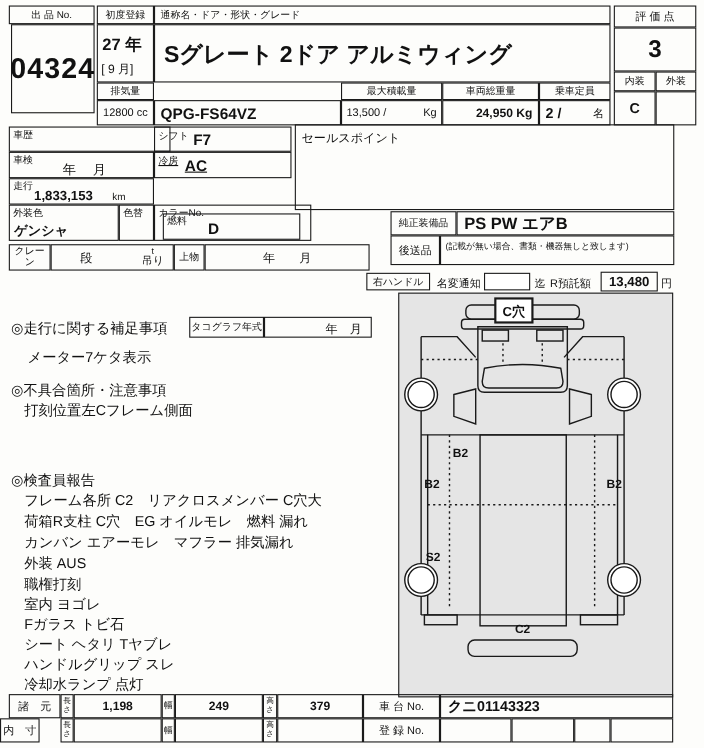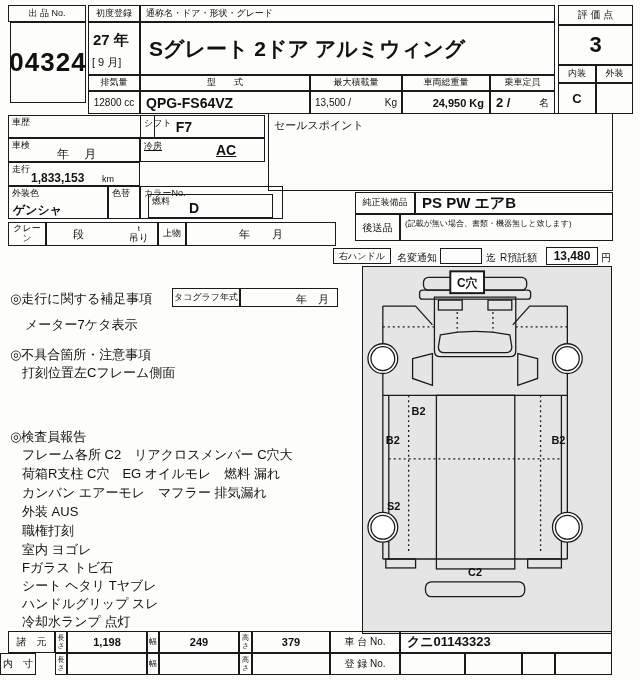--- a/index.html
+++ b/index.html
@@ -26,21 +26,20 @@
   <div class="abs b cc lbl" style="left:88px;top:5px;width:52px;height:17px;">初度登録</div>
   <div class="abs b" style="left:88px;top:22px;width:52px;height:53px;">
     <div class="abs val" style="left:4px;top:8px;font-size:15px;">27 年</div>
     <div class="abs" style="left:3px;top:32px;font-size:11px;">[ 9 月]</div>
   </div>
 
   <div class="abs b cl lbl" style="left:140px;top:5px;width:415px;height:17px;padding-left:5px;">通称名・ドア・形状・グレード</div>
   <div class="abs b cl val" style="left:140px;top:22px;width:415px;height:53px;padding-left:8px;font-size:21px;">Sグレート 2ドア アルミウィング</div>
 
   <div class="abs b cc lbl" style="left:88px;top:75px;width:52px;height:16px;">排気量</div>
-  <div class="abs b cc lbl" style="left:140px;top:75px;width:170px;height:16px;">型　　式</div>
   <div class="abs b cc lbl" style="left:310px;top:75px;width:92px;height:16px;">最大積載量</div>
   <div class="abs b cc lbl" style="left:402px;top:75px;width:88px;height:16px;">車両総重量</div>
   <div class="abs b cc lbl" style="left:490px;top:75px;width:65px;height:16px;">乗車定員</div>
 
   <div class="abs b cc" style="left:88px;top:91px;width:52px;height:23px;font-size:10px;">12800 cc</div>
   <div class="abs b cl val" style="left:140px;top:91px;width:170px;height:23px;padding-left:5px;font-size:14px;">QPG-FS64VZ</div>
   <div class="abs b cl" style="left:310px;top:91px;width:92px;height:23px;padding:0 4px;">
     <span style="font-size:10px;">13,500 /</span>
     <span style="margin-left:auto;font-size:10px;">Kg</span>
   </div>
@@ -64,21 +63,21 @@
     <span class="lbl" style="margin:2px 4px 8px 3px;">シフト</span>
     <span class="val" style="font-size:14px;">F7</span>
   </div>
 
   <div class="abs b" style="left:8px;top:138px;width:132px;height:24px;">
     <span class="abs lbl" style="left:3px;top:2px;">車検</span>
     <span class="abs" style="left:48px;top:7px;font-size:12px;white-space:pre;">年　 月</span>
   </div>
   <div class="abs b cl" style="left:140px;top:138px;width:125px;height:24px;text-decoration:underline;">
     <span class="lbl" style="margin:2px 6px 8px 3px;">冷房</span>
-    <span class="val" style="font-size:14px;margin-left:48px;">AC</span>
+    <span class="val" style="font-size:14px;">AC</span>
   </div>
 
   <div class="abs b" style="left:8px;top:162px;width:132px;height:24px;">
     <span class="abs lbl" style="left:3px;top:2px;">走行</span>
     <span class="abs val" style="left:22px;top:8px;font-size:12px;">1,833,153</span>
     <span class="abs" style="left:93px;top:11px;font-size:9px;">km</span>
   </div>
   <div class="abs b" style="left:148px;top:162px;width:125px;height:24px;margin-top:32px;">
     <span class="abs lbl" style="left:3px;top:2px;">燃料</span>
     <span class="abs val" style="left:40px;top:5px;font-size:14px;">D</span>

